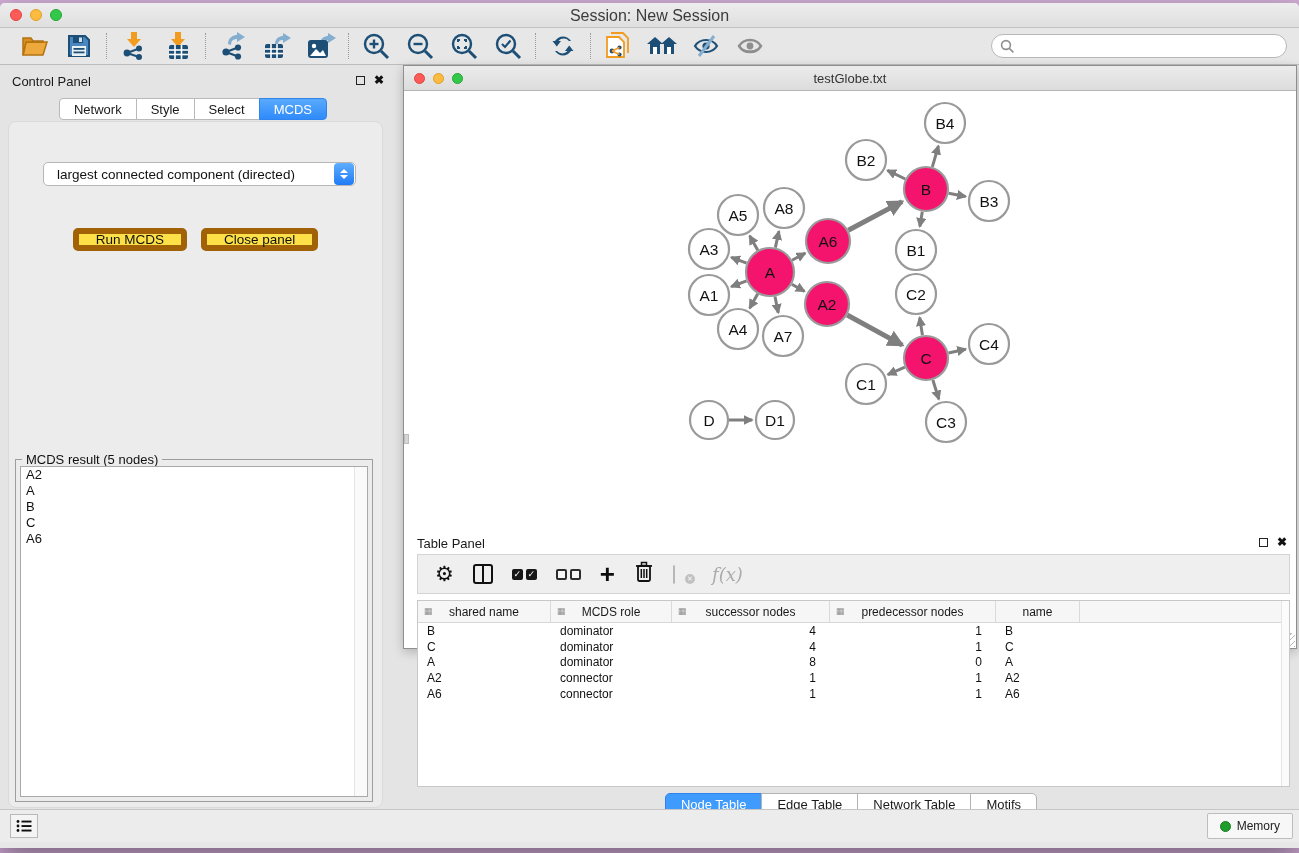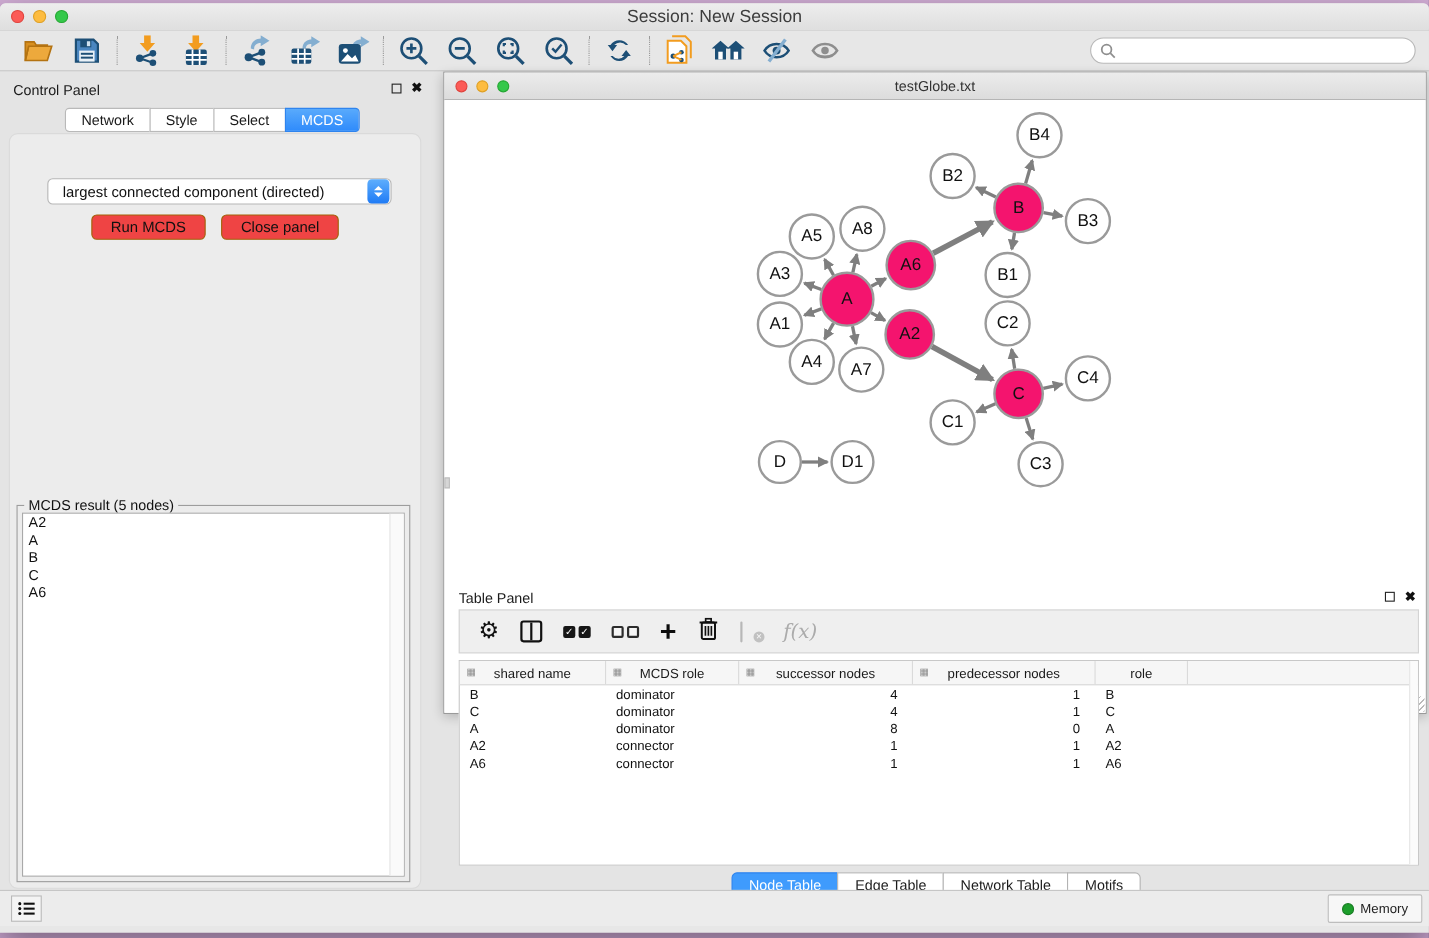--- a/index.html
+++ b/index.html
@@ -57,22 +57,22 @@
                border:1px solid #b6b6b6; border-radius:5px; display:flex; align-items:center; }
   .criterion .ctext { flex:1; font-size:13.5px; color:#111; padding-left:13px; white-space:nowrap; }
   .spinner { width:20px; height:22px; margin-right:1px; border-radius:4px;
              background:linear-gradient(#5eaefd,#1f7bf5); display:flex; flex-direction:column;
              align-items:center; justify-content:center; gap:2px; }
   .spup { width:0; height:0; border-left:4px solid transparent; border-right:4px solid transparent;
           border-bottom:4px solid #fff; }
   .spdn { width:0; height:0; border-left:4px solid transparent; border-right:4px solid transparent;
           border-top:4px solid #fff; }
   .cpbuttons { position:absolute; left:0; right:0; top:73px; display:flex; justify-content:center; gap:14px; }
-  .pushbtn { height:23px; padding:0 17px; background:#ef4444; border:1px solid #a16207; border-radius:5px;
-             font-size:13.5px; color:#111; display:flex; align-items:center; }
+  .pushbtn { height:23px; padding:0 17px; background:#fde047; border:6px solid #a16207; border-radius:5px;
+             font-size:13.5px; color:#111; display:flex; align-items:center;margin-top:33px; }
 
   .resultbox { position:absolute; left:6px; right:9px; top:337px; bottom:5px;
                border:1px solid #9d9d9d;padding-left:45px; }
   .resultlegend { position:absolute; left:6px; top:-8px; background:#ececec; padding:0 4px;
                   font-size:13px; color:#111; }
   .resultlist { position:absolute; left:4px; right:4px; top:6px; bottom:4px; background:#fff;
                 border:1px solid #a9a9a9; }
   .resultlist .scroll { position:absolute; right:0; top:0; bottom:0; width:13px; background:#fafafa;
                         border-left:1px solid #e4e4e4; }
   .ritem { font-size:13px; color:#111; padding-left:5px; line-height:16px; }
@@ -501,21 +501,21 @@
             </div>
             <div class="th" style="width: 158px;">
               <span class="hicon">▦</span>
               <span>successor nodes</span>
             </div>
             <div class="th" style="width: 166px;">
               <span class="hicon">▦</span>
               <span>predecessor nodes</span>
             </div>
             <div class="th" style="width: 84px;">
-              <span>role</span>
+              <span>name</span>
             </div>
           </div>
         <div id="table-body">
             <div class="trow">
               <div class="td" style="width: 133px; text-align: left; padding: 0px 0px 0px 9px;">B</div>
               <div class="td" style="width: 121px; text-align: left; padding: 0px 0px 0px 9px;">dominator</div>
               <div class="td" style="width: 158px; text-align: right; padding: 0px 14px 0px 0px;">4</div>
               <div class="td" style="width: 166px; text-align: right; padding: 0px 14px 0px 0px;">1</div>
               <div class="td" style="width: 84px; text-align: left; padding: 0px 0px 0px 9px;">B</div>
             </div>

